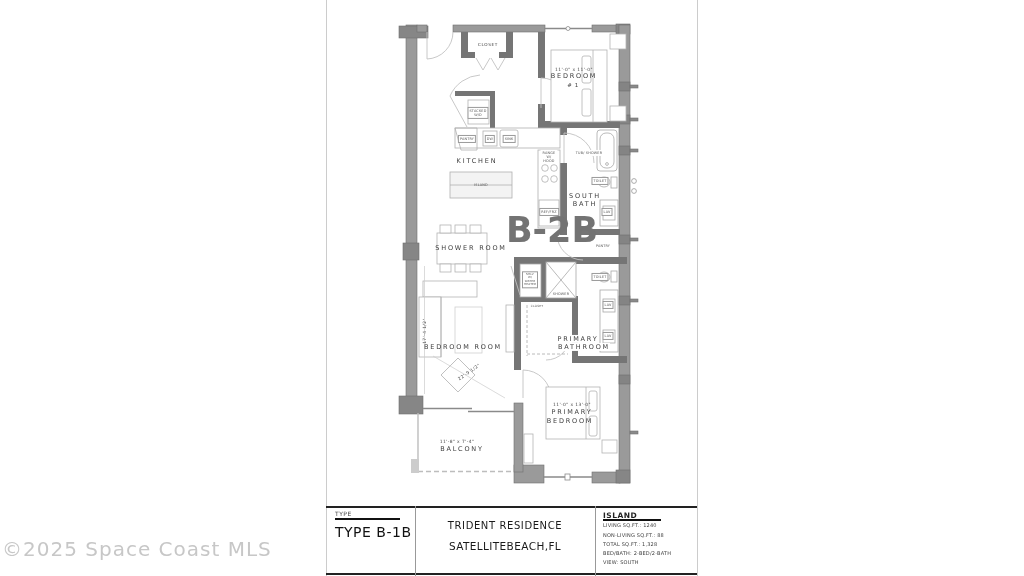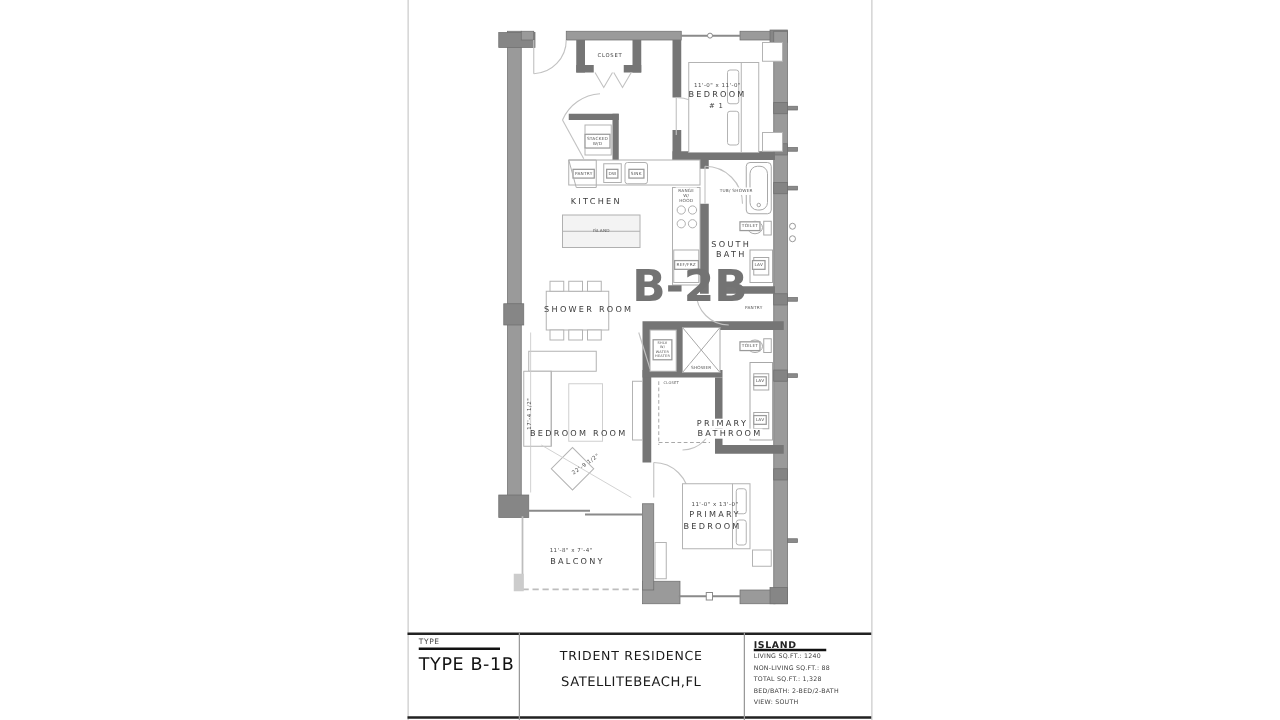--- a/index.html
+++ b/index.html
@@ -262,14 +262,15 @@
 
     <div class="tb-details-label" style="left:603px;top:511px">ISLAND</div>
     <div class="tb-bar" style="left:603px;top:519px;width:58px"></div>
     <div class="tb-detail" style="left:603px;top:522px">LIVING SQ.FT.: 1240</div>
     <div class="tb-detail" style="left:603px;top:532px">NON-LIVING SQ.FT.: 88</div>
     <div class="tb-detail" style="left:603px;top:541px">TOTAL SQ.FT.: 1,328</div>
     <div class="tb-detail" style="left:603px;top:550px">BED/BATH: 2-BED/2-BATH</div>
     <div class="tb-detail" style="left:603px;top:559px">VIEW: SOUTH</div>
   </div>
 
+  <div class="watermark" style="left:2px;top:537px">©2025 Space Coast MLS</div>
 
 </div>
 
 </body></html>

